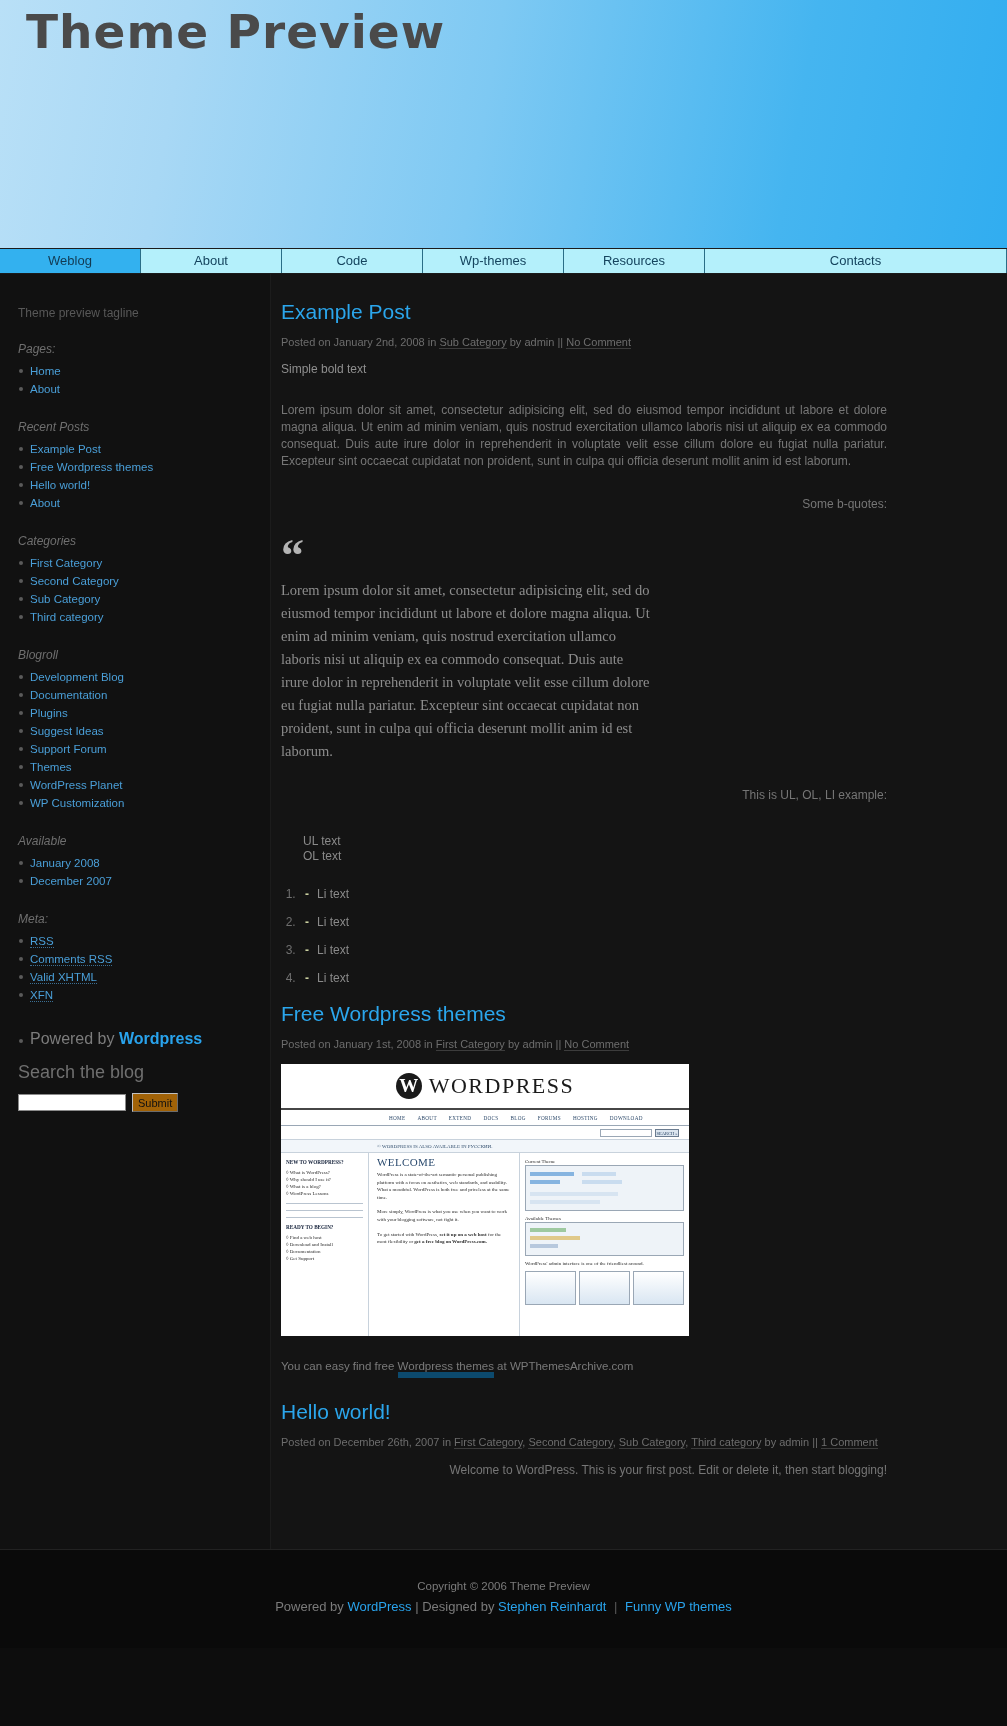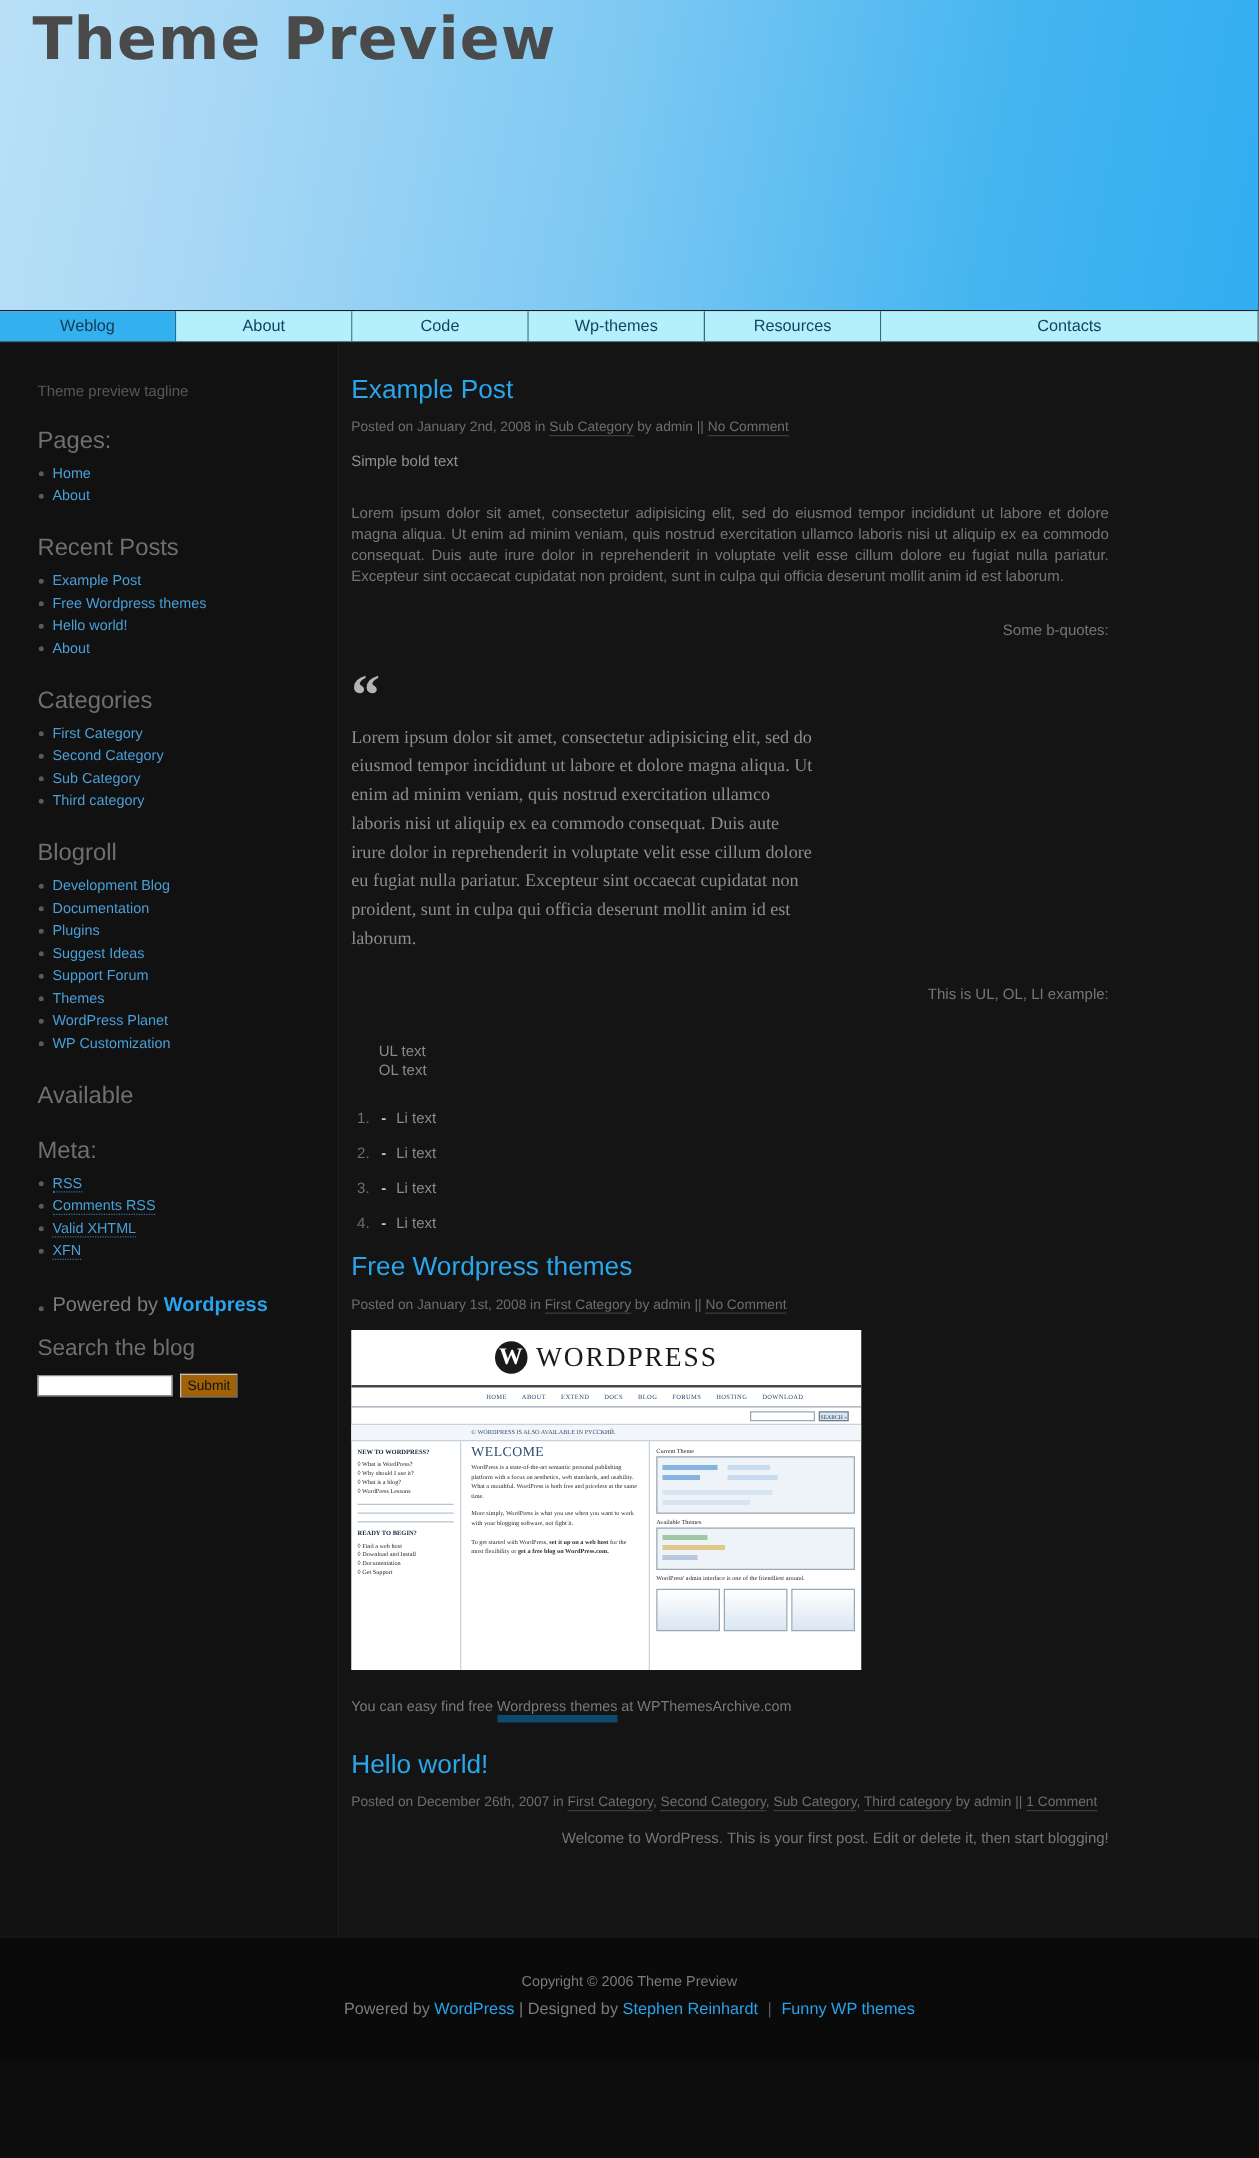--- a/index.html
+++ b/index.html
@@ -65,33 +65,34 @@
     align-items: stretch;
     min-height: 1200px;
     background: #0d0d0d;
   }
 
   
   #sidebar {
     width: 270px;
     flex: 0 0 270px;
     background: #111111;
-    padding: 0 0 40px 12px;
+    padding: 0 0 40px 0;
   }
   #tagline {
     font-size: 12px;
     color: #585858;
     padding: 32px 0 0 18px;
   }
   .side-heading {
-    font-size: 19px;
+    font-size: 12px;
     font-weight: normal;
     color: #6f6f6f;
     margin: 22px 0 6px 18px;
     font-family: "Liberation Sans", sans-serif;
+    font-style: italic;
   }
   .side-list {
     list-style: none;
     margin: 0 0 4px 0;
     padding: 0 0 0 18px;
   }
   .side-list li {
     font-size: 11.5px;
     line-height: 18px;
     padding-left: 12px;
@@ -463,20 +464,24 @@
       <li><a>Documentation</a></li>
       <li><a>Plugins</a></li>
       <li><a>Suggest Ideas</a></li>
       <li><a>Support Forum</a></li>
       <li><a>Themes</a></li>
       <li><a>WordPress Planet</a></li>
       <li><a>WP Customization</a></li>
     </ul>
 
     <h3 class="side-heading">Available</h3>
+    <ul class="side-list">
+      <li><a>January 2008</a></li>
+      <li><a>December 2007</a></li>
+    </ul>
 
     <h3 class="side-heading">Meta:</h3>
     <ul class="side-list">
       <li><a class="dotted">RSS</a></li>
       <li><a class="dotted">Comments RSS</a></li>
       <li><a class="dotted">Valid XHTML</a></li>
       <li><a class="dotted">XFN</a></li>
     </ul>
 
     <ul id="powered-wrap">

